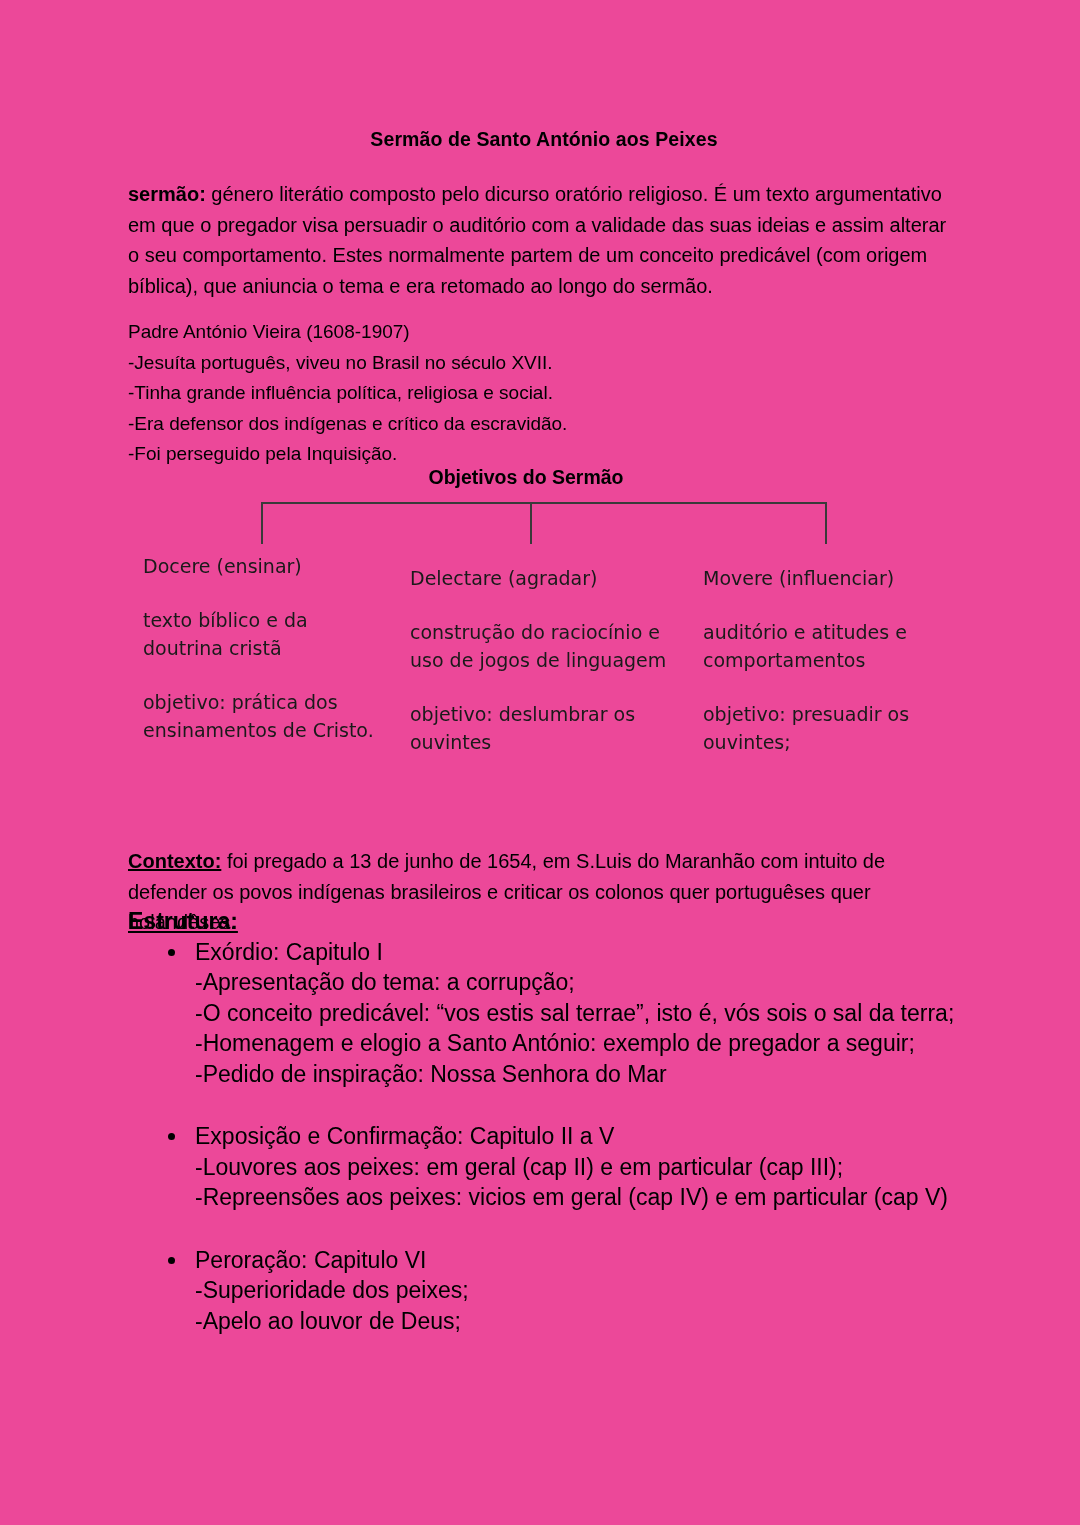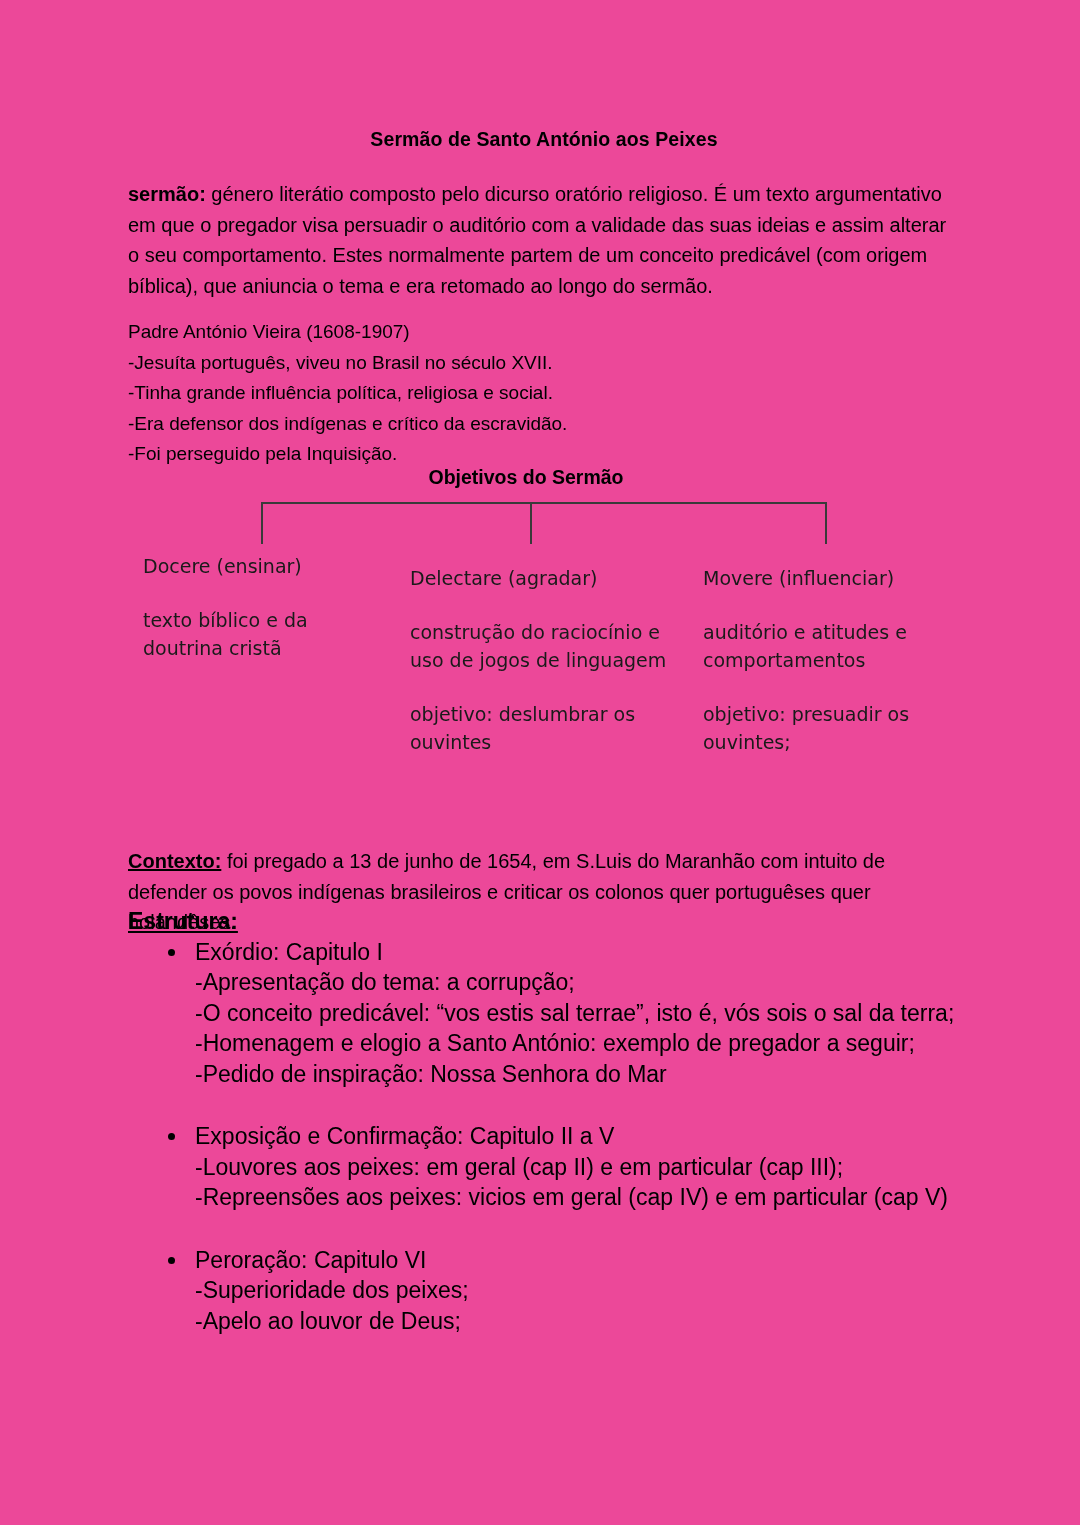--- a/index.html
+++ b/index.html
@@ -170,20 +170,21 @@
       <div class="hbar"></div>
       <div class="drop left"></div>
       <div class="drop mid"></div>
       <div class="drop right"></div>
     </div>
 
     <div class="cols">
       <div class="col c1">
         <div class="hd">Docere (ensinar)</div>
         <div class="blk">texto bíblico e da doutrina cristã</div>
+        <div class="blk">objetivo: prática dos ensinamentos de Cristo.</div>
       </div>
       <div class="col c2">
         <div class="hd">Delectare (agradar)</div>
         <div class="blk">construção do raciocínio e uso de jogos de linguagem</div>
         <div class="blk">objetivo: deslumbrar os ouvintes</div>
       </div>
       <div class="col c3">
         <div class="hd">Movere (influenciar)</div>
         <div class="blk">auditório e atitudes e comportamentos</div>
         <div class="blk">objetivo: presuadir os ouvintes;</div>

